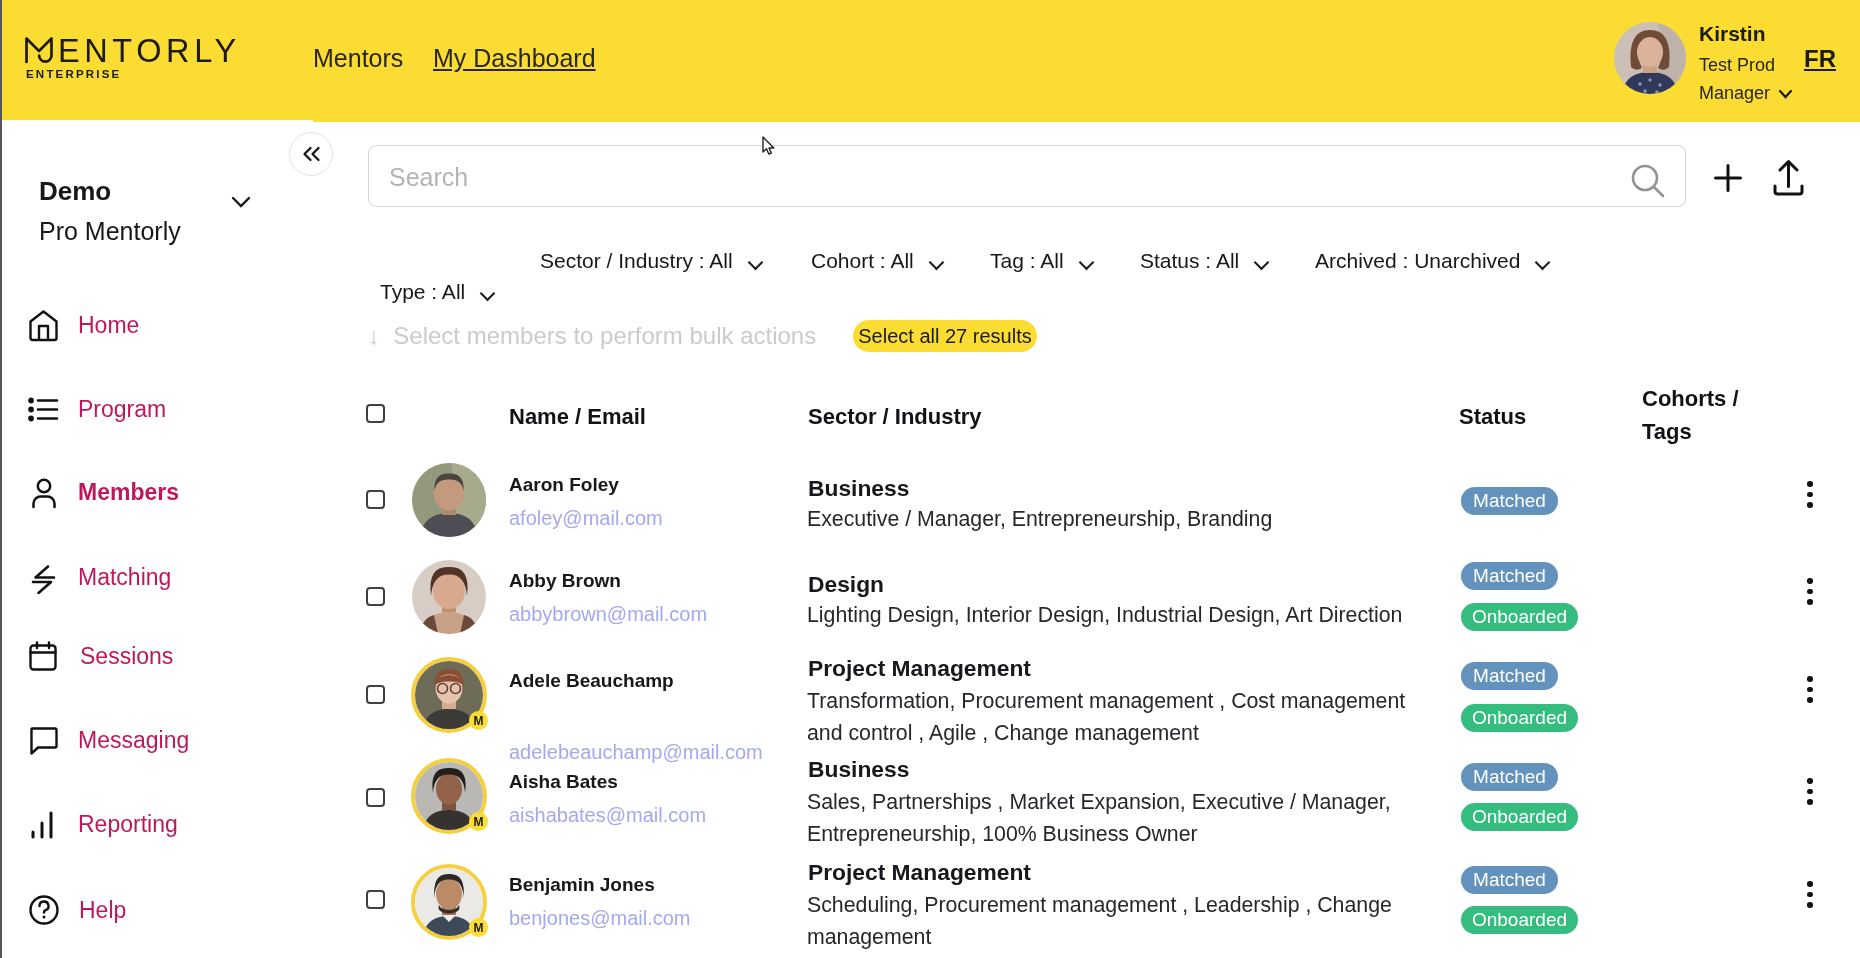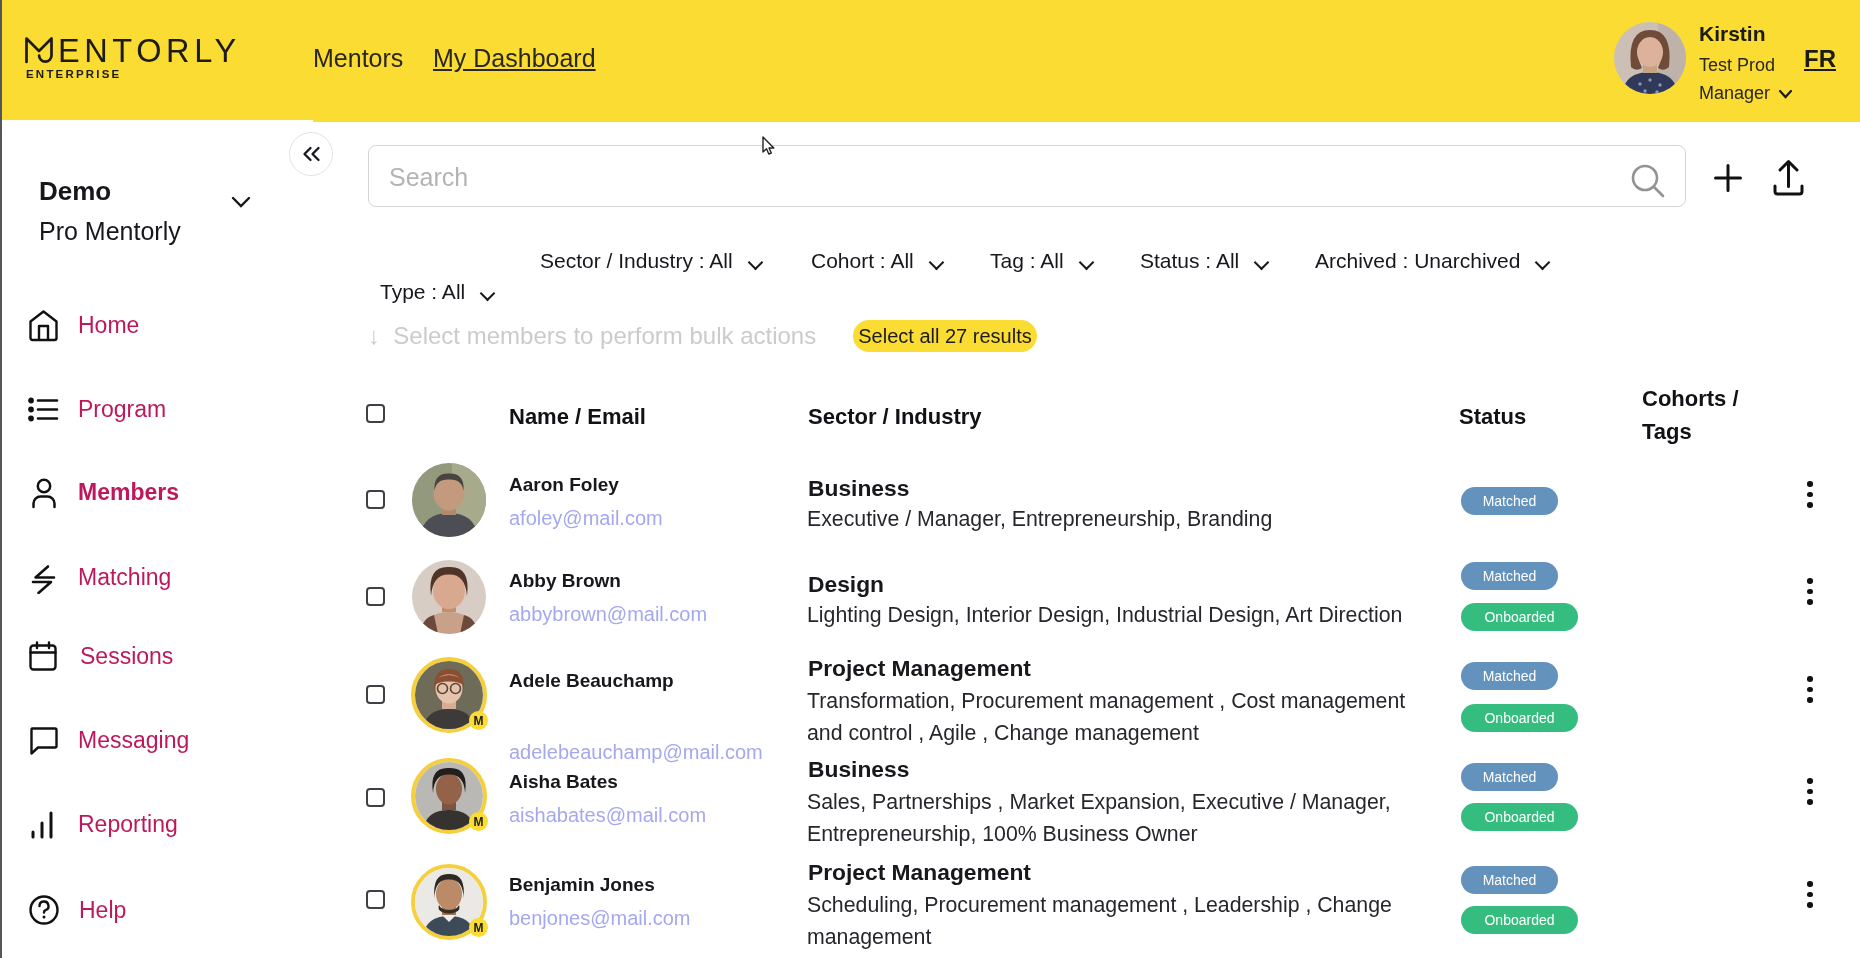--- a/index.html
+++ b/index.html
@@ -37,21 +37,21 @@
   #selectall { position:absolute; left:853px; top:320px; width:184px; height:32px; border-radius:16px; background:#fadc33;
       font-size:20px; color:#1d1b16; display:flex; align-items:center; justify-content:center; }
 
   .cb { position:absolute; left:366px; width:19px; height:19px; border:2px solid #3f3f46; border-radius:4px; background:#fff; }
   .th { position:absolute; font-size:22px; font-weight:bold; color:#111116; }
 
   .name { position:absolute; left:509px; font-size:19px; font-weight:bold; color:#17171c; }
   .email { position:absolute; left:509px; font-size:20px; color:#a4a8ef; }
   .sector { position:absolute; left:808px; font-size:22.8px; font-weight:bold; color:#17171c; }
   .desc { position:absolute; left:807px; font-size:21.3px; color:#26262c; }
-  .pill { position:absolute; left:1461px; height:28px; border-radius:14px; color:#fff; font-size:14px;
+  .pill { position:absolute; left:1461px; height:28px; border-radius:14px; color:#fff; font-size:19px;
       display:flex; align-items:center; justify-content:center; }
   .matched { width:97px; background:#6392bd; }
   .onboarded { width:117px; background:#35bd7f; }
   .dots { position:absolute; left:1807px; width:6px; }
   .dots i { display:block; width:5.5px; height:5.5px; border-radius:50%; background:#111; margin-bottom:5.2px; }
 
   .avwrap { position:absolute; left:412px; width:74px; height:74px; border-radius:50%; overflow:hidden; }
   .avring { position:absolute; left:411px; width:76px; height:76px; border-radius:50%; border:4px solid #f5cf3c; background:#fff; }
   .avring svg { border-radius:50%; }
   .mbadge { position:absolute; width:19px; height:19px; border-radius:50%; background:#fadc33;

